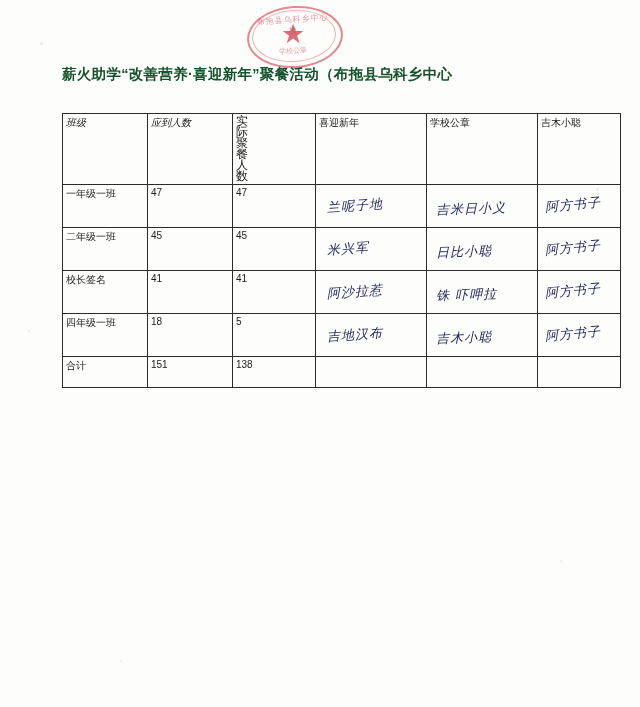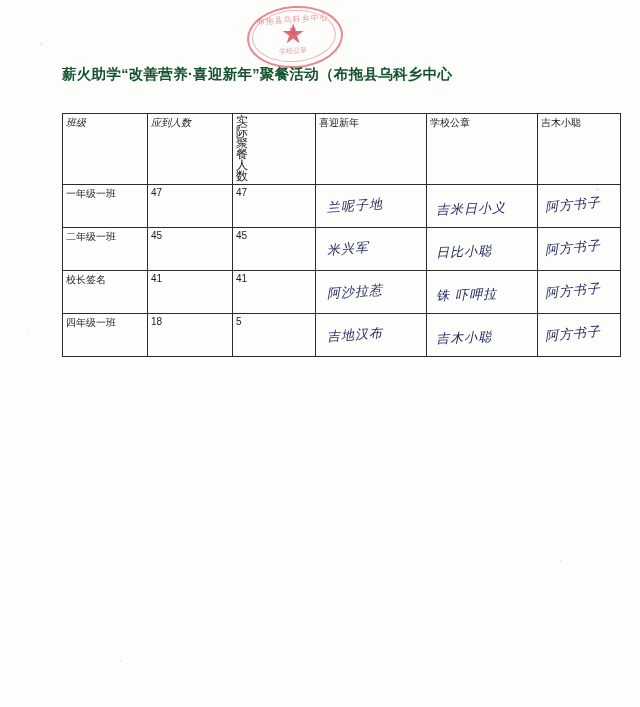--- a/index.html
+++ b/index.html
@@ -223,16 +223,24 @@
         <td class="hw"><span class="ink ink-principal">阿方书子</span></td>
       </tr>
       <tr>
         <td>四年级一班</td>
         <td class="num-cell">18</td>
         <td class="num-cell">5</td>
         <td class="hw"><span class="ink ink-teacher">吉地汉布</span></td>
         <td class="hw"><span class="ink ink-monitor">吉木小聪</span></td>
         <td class="hw"><span class="ink ink-principal">阿方书子</span></td>
       </tr>
+      <tr class="total-row">
+        <td>合计</td>
+        <td class="num-cell">151</td>
+        <td class="num-cell">138</td>
+        <td></td>
+        <td></td>
+        <td></td>
+      </tr>
     </tbody>
   </table>
 
 </div>
 
 </body></html>

